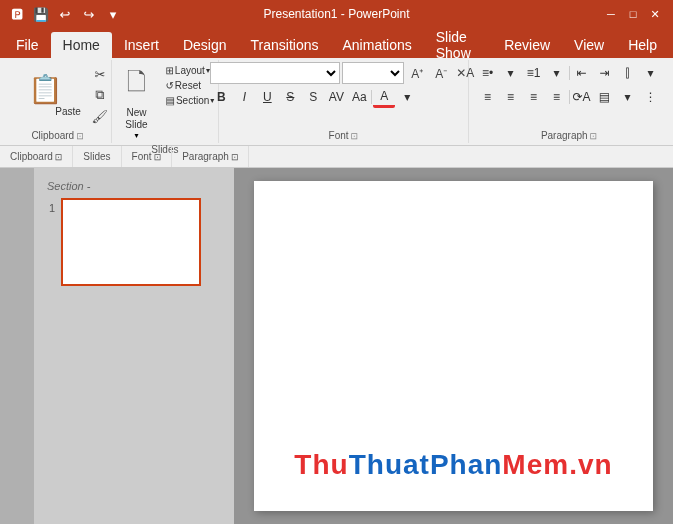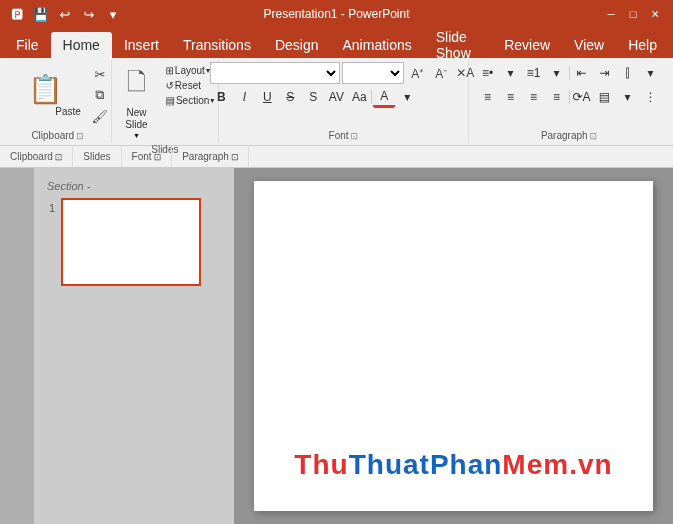--- a/index.html
+++ b/index.html
@@ -314,22 +314,22 @@
     <div class="title-bar-btn">─</div>
     <div class="title-bar-btn">□</div>
     <div class="title-bar-btn">✕</div>
   </div>
 </div>
 
 <div class="ribbon-tabs">
   <div class="ribbon-tab">File</div>
   <div class="ribbon-tab active">Home</div>
   <div class="ribbon-tab">Insert</div>
+  <div class="ribbon-tab">Design</div>
   <div class="ribbon-tab">Transitions</div>
-  <div class="ribbon-tab">Design</div>
   <div class="ribbon-tab">Animations</div>
   <div class="ribbon-tab">Slide Show</div>
   <div class="ribbon-tab">Review</div>
   <div class="ribbon-tab">View</div>
   <div class="ribbon-tab">Help</div>
 </div>
 
 <div class="ribbon-toolbar">
 
   <div class="ribbon-group clipboard-group">

